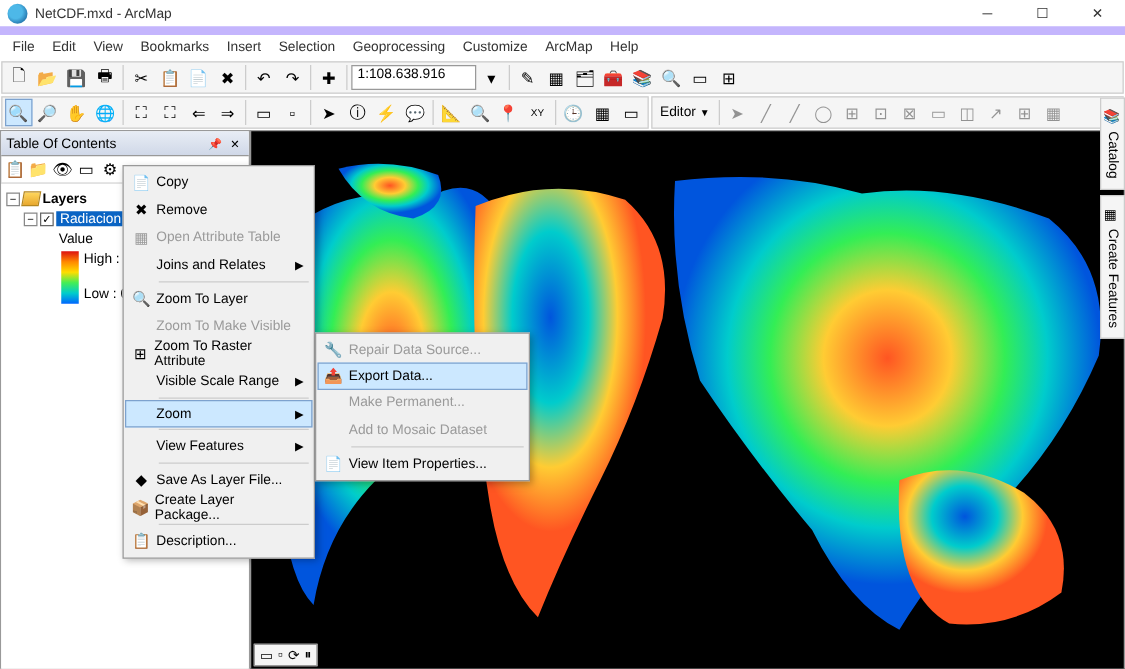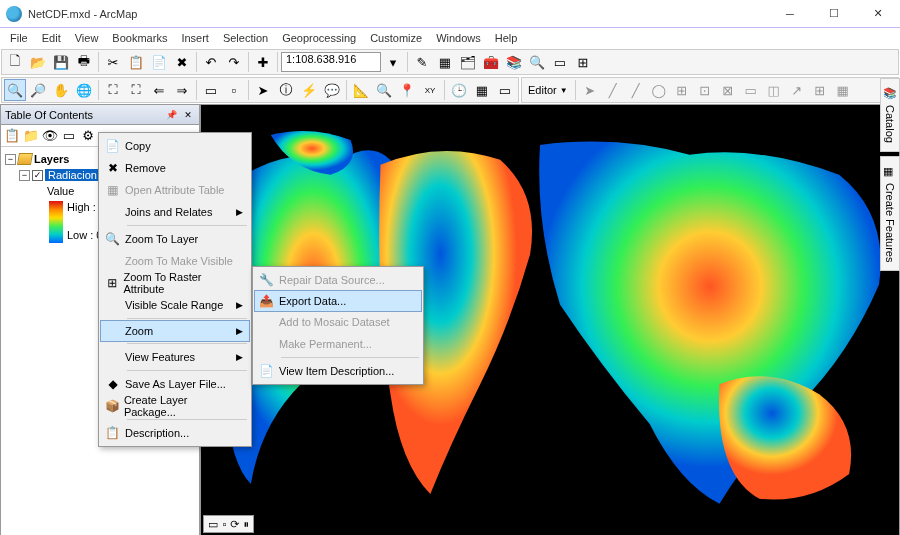--- a/index.html
+++ b/index.html
@@ -1,17 +1,17 @@
 <!DOCTYPE html>
 <html><head>
 <meta charset="utf-8">
 <style>
 *{box-sizing:border-box;margin:0;padding:0;font-family:"Segoe UI",Tahoma,sans-serif;font-size:11px;user-select:none}
 body{background:#fff;width:900px;height:535px;overflow:hidden;position:relative}
-.titlebar{height:28px;background:#fff;border-bottom:1px solid #c4b5fd;display:flex;align-items:center;padding-left:6px}
+.titlebar{height:28px;background:#fff;border-bottom:7px solid #c4b5fd;display:flex;align-items:center;padding-left:6px}
 .titlebar .app-icon{width:16px;height:16px;background:radial-gradient(circle at 40% 40%,#4db8e8 40%,#2a7fb5 70%);border-radius:50%;margin-right:6px}
 .titlebar .title{flex:1;color:#333}
 .titlebar .winbtn{width:44px;height:28px;display:flex;align-items:center;justify-content:center;color:#333}
 .menubar{height:20px;display:flex;align-items:center;padding:0 4px;gap:2px}
 .menubar .mitem{padding:2px 6px;color:#333}
 .toolbar{height:26px;border:1px solid #ccc;margin:1px;display:flex;align-items:center;padding:0 2px;gap:1px;background:#f5f5f5}
 .tbtn{width:22px;height:22px;display:flex;align-items:center;justify-content:center;border:1px solid transparent;font-size:13px}
 .tbtn.active{border:1px solid #7da2ce;background:#cce8ff}
 .tsep{width:1px;height:20px;background:#ccc;margin:0 2px}
 .scale-box{width:100px;height:20px;border:1px solid #999;background:#fff;padding:0 4px;display:flex;align-items:flex-start}
@@ -59,21 +59,21 @@
 
 <div class="menubar" id="menubar">
     <div class="mitem">File</div>
     <div class="mitem">Edit</div>
     <div class="mitem">View</div>
     <div class="mitem">Bookmarks</div>
     <div class="mitem">Insert</div>
     <div class="mitem">Selection</div>
     <div class="mitem">Geoprocessing</div>
     <div class="mitem">Customize</div>
-    <div class="mitem">Windows</div>
+    <div class="mitem">ArcMap</div>
     <div class="mitem">Help</div>
   </div>
 
 <div class="toolbar">
   <div class="tbtn">🗋</div>
   <div class="tbtn">📂</div>
   <div class="tbtn">💾</div>
   <div class="tbtn">🖶</div>
   <div class="tsep"></div>
   <div class="tbtn">✂</div>
@@ -301,24 +301,24 @@
     <div class="ctx-row disabled">
       <div class="ctx-ic">🔧</div>
       <span>Repair Data Source...</span>
     </div>
     <div class="ctx-row hl">
       <div class="ctx-ic">📤</div>
       <span>Export Data...</span>
     </div>
     <div class="ctx-row disabled">
       <div class="ctx-ic"></div>
+      <span>Make Permanent...</span>
+    </div>
+    <div class="ctx-row disabled">
+      <div class="ctx-ic"></div>
       <span>Add to Mosaic Dataset</span>
     </div>
-    <div class="ctx-row disabled">
-      <div class="ctx-ic"></div>
-      <span>Make Permanent...</span>
-    </div>
     <div class="ctx-sep"></div>
     <div class="ctx-row">
       <div class="ctx-ic">📄</div>
-      <span>View Item Description...</span>
+      <span>View Item Properties...</span>
     </div>
   </div>
 
 </body></html>

